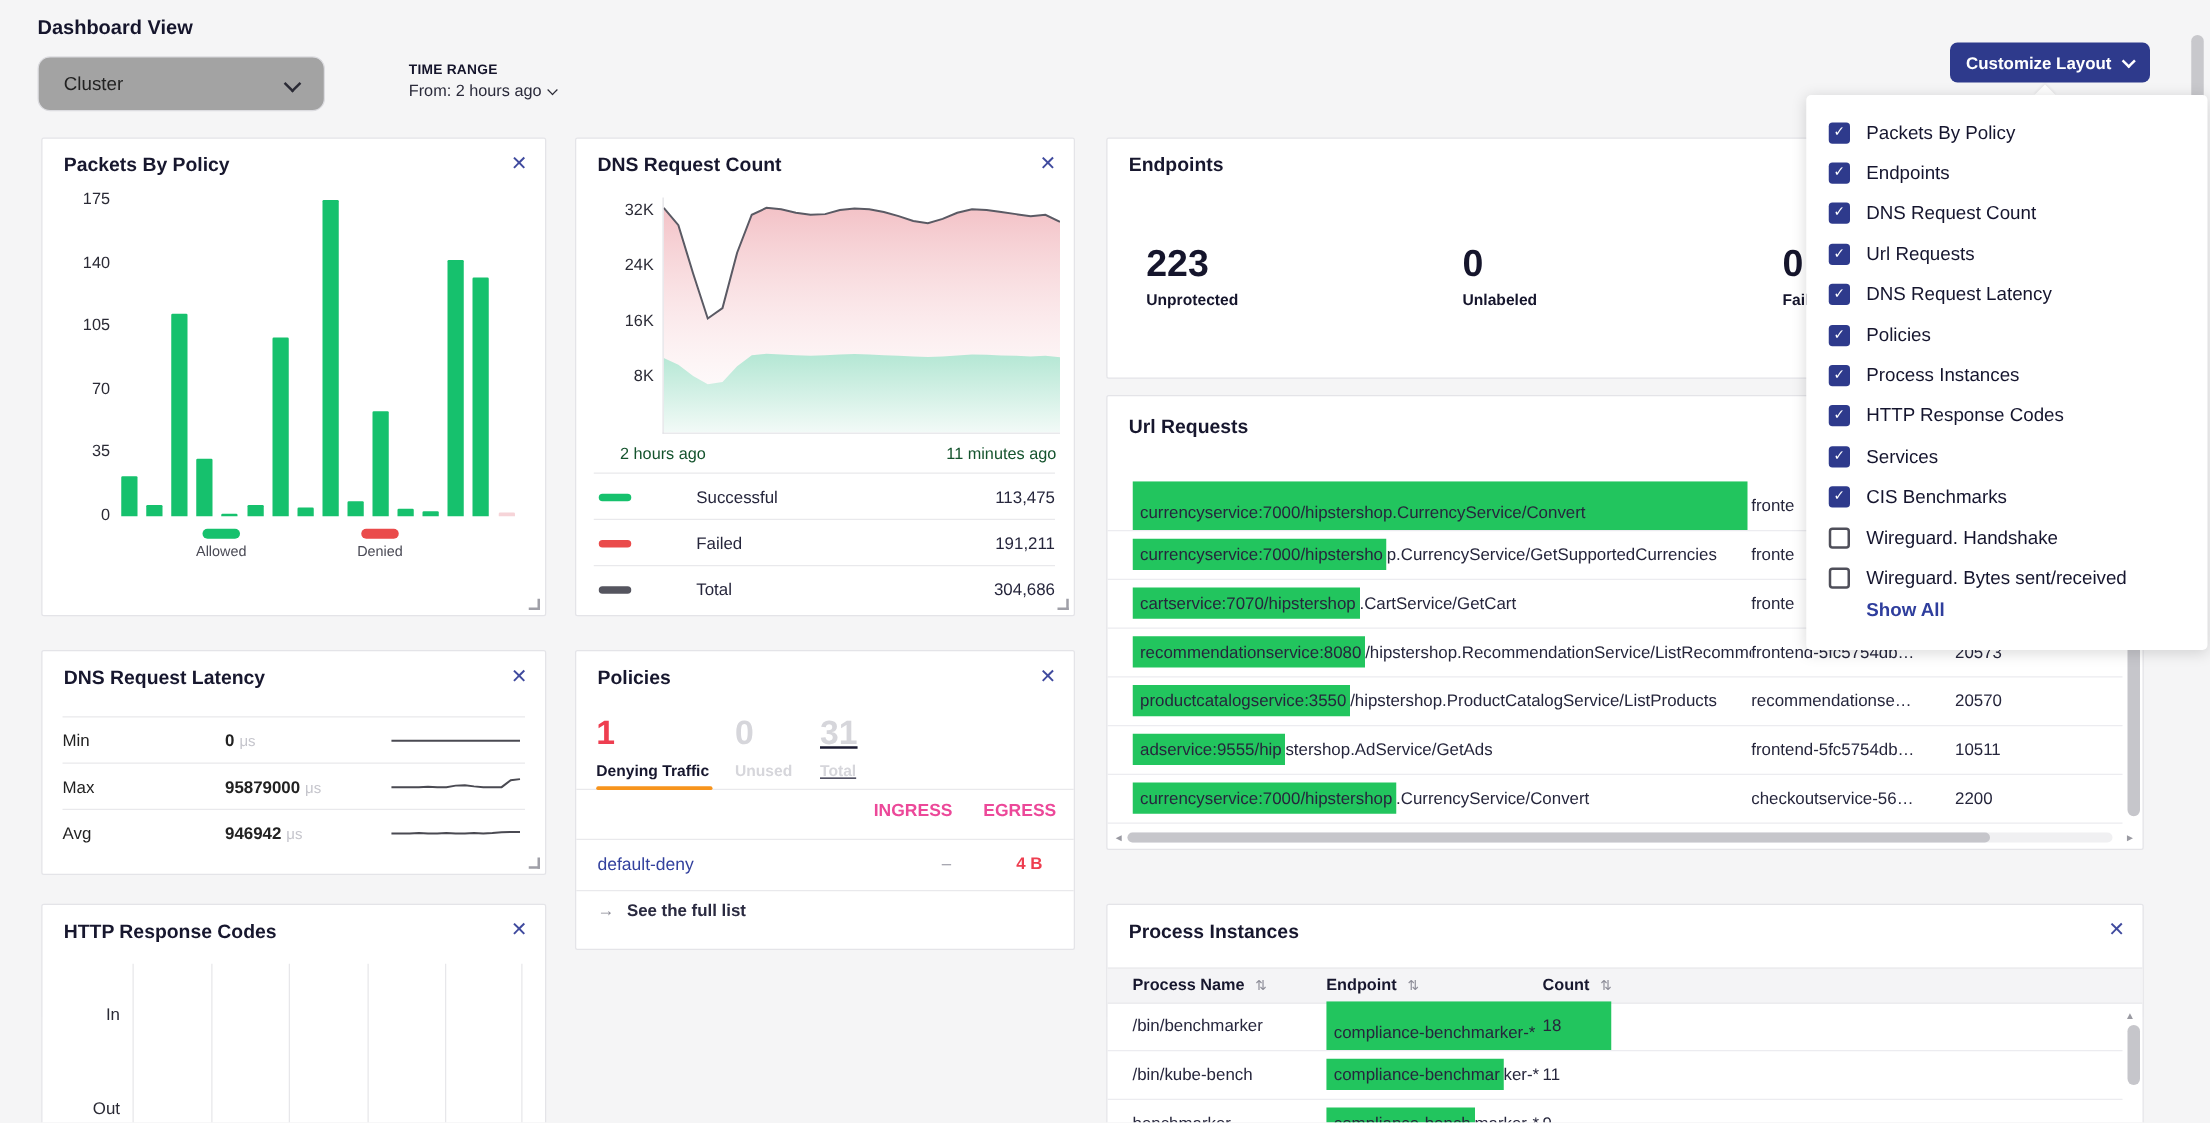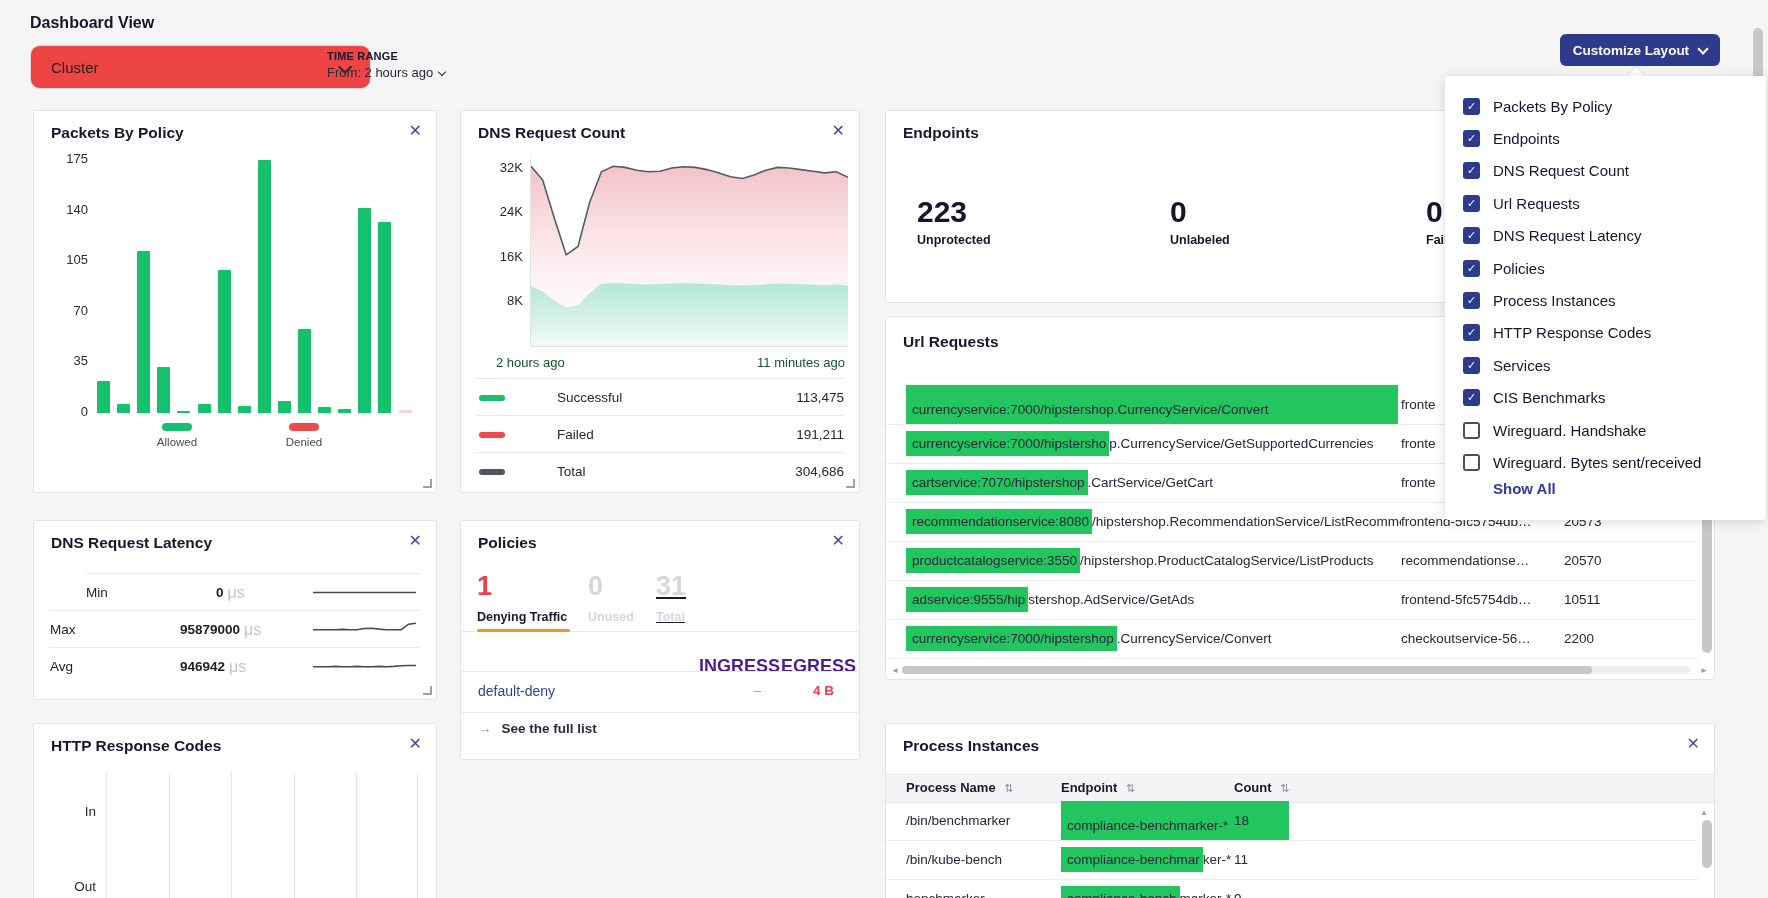--- a/index.html
+++ b/index.html
@@ -1,20 +1,20 @@
 <!DOCTYPE html>
 <html><head>
 <meta charset="utf-8">
 <style>
   html,body{margin:0;padding:0;background:#f5f5f6;}
   .stage{position:relative;width:1768px;height:898px;overflow:hidden;background:#f5f5f6;
          font-family:"Liberation Sans",sans-serif;color:#1b1b32;}
   .page-title{position:absolute;left:30px;top:14px;font-size:16px;font-weight:700;color:#15152c;}
   
-  .cluster-select{position:absolute;left:30px;top:45px;width:341px;height:44px;background:#ef4444;
+  .cluster-select{position:absolute;left:30px;top:45px;width:230px;height:44px;background:#a3a3a3;
     border:1px solid #dcdce0;border-radius:10px;box-sizing:border-box;display:flex;align-items:center;
     padding:0 20px;font-size:15px;font-weight:500;color:#222;cursor:pointer;}
   .cluster-select .chev{margin-left:auto;}
   .chev{width:8px;height:8px;border-right:2px solid #2a2a35;border-bottom:2px solid #2a2a35;
     transform:rotate(45deg);display:inline-block;}
   .chev.small{width:5px;height:5px;border-width:1.5px;margin-left:6px;margin-bottom:2px;}
   .chev.white{border-color:#fff;width:6px;height:6px;margin-left:10px;margin-bottom:3px;}
   .time-range{position:absolute;left:327px;top:50px;}
   .tr-label{font-size:11px;font-weight:700;color:#15152c;letter-spacing:.2px;}
   .tr-value{font-size:13px;color:#2a2a3a;margin-top:3px;cursor:pointer;}
@@ -70,31 +70,31 @@
   
   .vthumb{position:absolute;width:10px;background:#c6c6cb;border-radius:5px;cursor:pointer;}
   .hs-track{position:absolute;left:16px;right:24px;bottom:5px;height:8px;background:#f0f0f2;border-radius:4px;}
   .hs-thumb{position:absolute;left:16px;bottom:5px;height:8px;width:690px;background:#c6c6cb;border-radius:4px;cursor:pointer;}
   .scroll-arrow{position:absolute;font-size:8px;color:#9a9aa2;cursor:pointer;}
   
   .lat-row{position:absolute;left:16px;right:16px;height:37px;border-top:1px solid #e9e9ec;
     display:flex;align-items:center;font-size:13.5px;color:#222;}
   .lat-lab{width:130px;font-weight:500;}
   .lat-val{font-weight:600;}
-  .lat-unit{color:#c5c5cc;font-size:16px;margin-left:4px;}
+  .lat-unit{color:#c5c5cc;font-size:12px;margin-left:4px;}
   .spark{position:absolute;right:2px;top:8px;}
   
   .ptab{position:absolute;top:50px;cursor:pointer;}
   .ptab-v{font-size:27px;font-weight:700;color:#d6d6db;}
   .ptab-l{font-size:12.5px;font-weight:700;color:#d6d6db;margin-top:8px;}
   .ptab.act .ptab-v{color:#ee3e50;}
   .ptab.act .ptab-l{color:#17172e;}
   .pol-divider{position:absolute;left:0;right:0;top:110px;height:1px;background:#e9e9ec;}
   .pol-underline{position:absolute;left:16px;top:108px;width:93px;height:3px;background:#f7941d;border-radius:2px;}
-  .pol-head{position:absolute;top:135px;font-size:18px;font-weight:700;color:#4c1d95;}
+  .pol-head{position:absolute;top:119px;font-size:14px;font-weight:700;color:#ec4899;}
   .pol-row{position:absolute;left:0;right:0;top:150px;height:40px;border-top:1px solid #e9e9ec;
     border-bottom:1px solid #e9e9ec;}
   .pol-link{position:absolute;left:17px;top:11px;font-size:14px;font-weight:500;color:#33419e;cursor:pointer;}
   .pol-dash{position:absolute;left:250px;width:50px;top:11px;text-align:right;color:#9a9aa5;font-size:13.5px;}
   .pol-egress{position:absolute;left:295px;width:78px;top:11px;text-align:right;color:#ee3e50;
     font-size:13.5px;font-weight:600;}
   .see-list{position:absolute;left:17px;top:200px;font-size:13.5px;font-weight:600;color:#2a2a40;cursor:pointer;}
   .see-list .arr{color:#8a8a95;margin-right:10px;font-weight:400;}
   
   #http-grid{position:absolute;left:0;top:0;right:0;bottom:0;}
@@ -292,21 +292,21 @@
     <span class="scroll-arrow" style="left:5px;bottom:4px">◄</span>
     <div class="hs-track"></div>
     <div class="hs-thumb"></div>
     <span class="scroll-arrow" style="right:6px;bottom:4px">►</span>
   </div>
 
   <div class="card" style="left:33px;top:520px;width:404px;height:180px">
     <div class="card-title">DNS Request Latency</div>
     <span class="close">✕</span>
     <div id="lat-rows">
-        <div class="lat-row" style="top: 52px; margin-left: 36px;">
+        <div class="lat-row" style="top: 52px;">
           <span class="lat-lab">Min</span>
           <span class="lat-val">0</span>
           <span class="lat-unit">μs</span>
           <svg width="105" height="21" class="spark">
             <polyline points="0.0,10.5 7.4,10.5 14.7,10.5 22.1,10.5 29.4,10.5 36.8,10.5 44.1,10.5 51.5,10.5 58.9,10.5 66.2,10.5 73.6,10.5 80.9,10.5 88.3,10.5 95.6,10.5 103.0,10.5" fill="none" stroke="#4a4a52" stroke-width="1.6"></polyline>
           </svg>
         </div>
         <div class="lat-row" style="top: 89px;">
           <span class="lat-lab">Max</span>
           <span class="lat-val">95879000</span>

